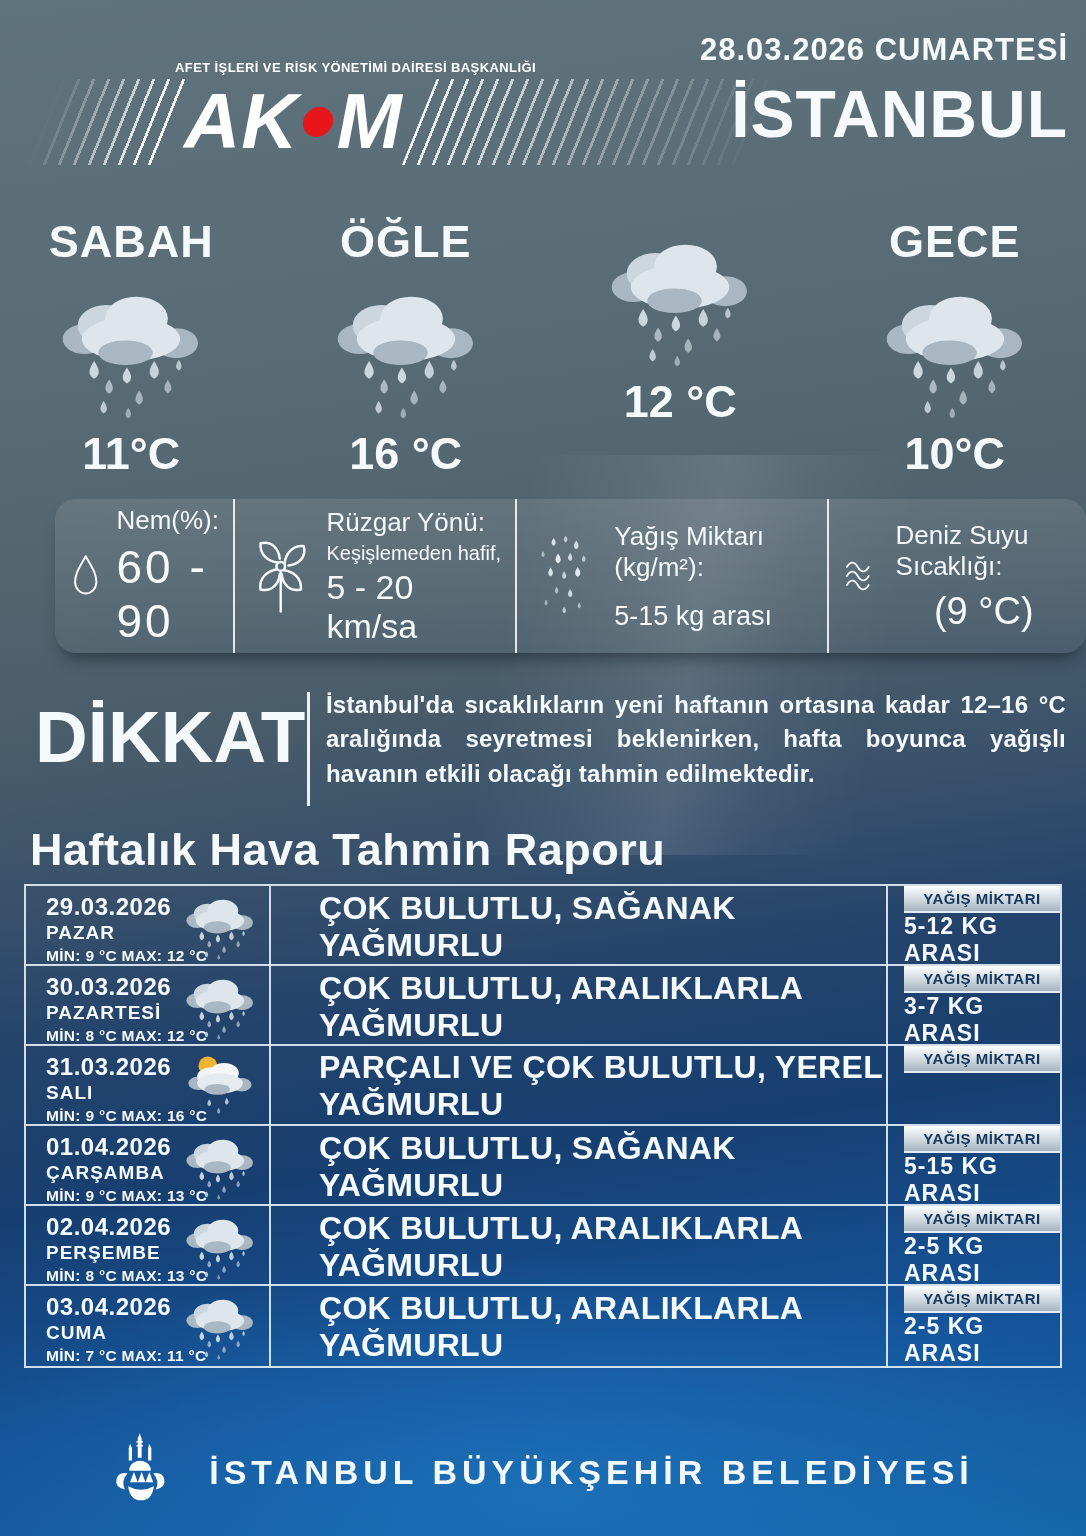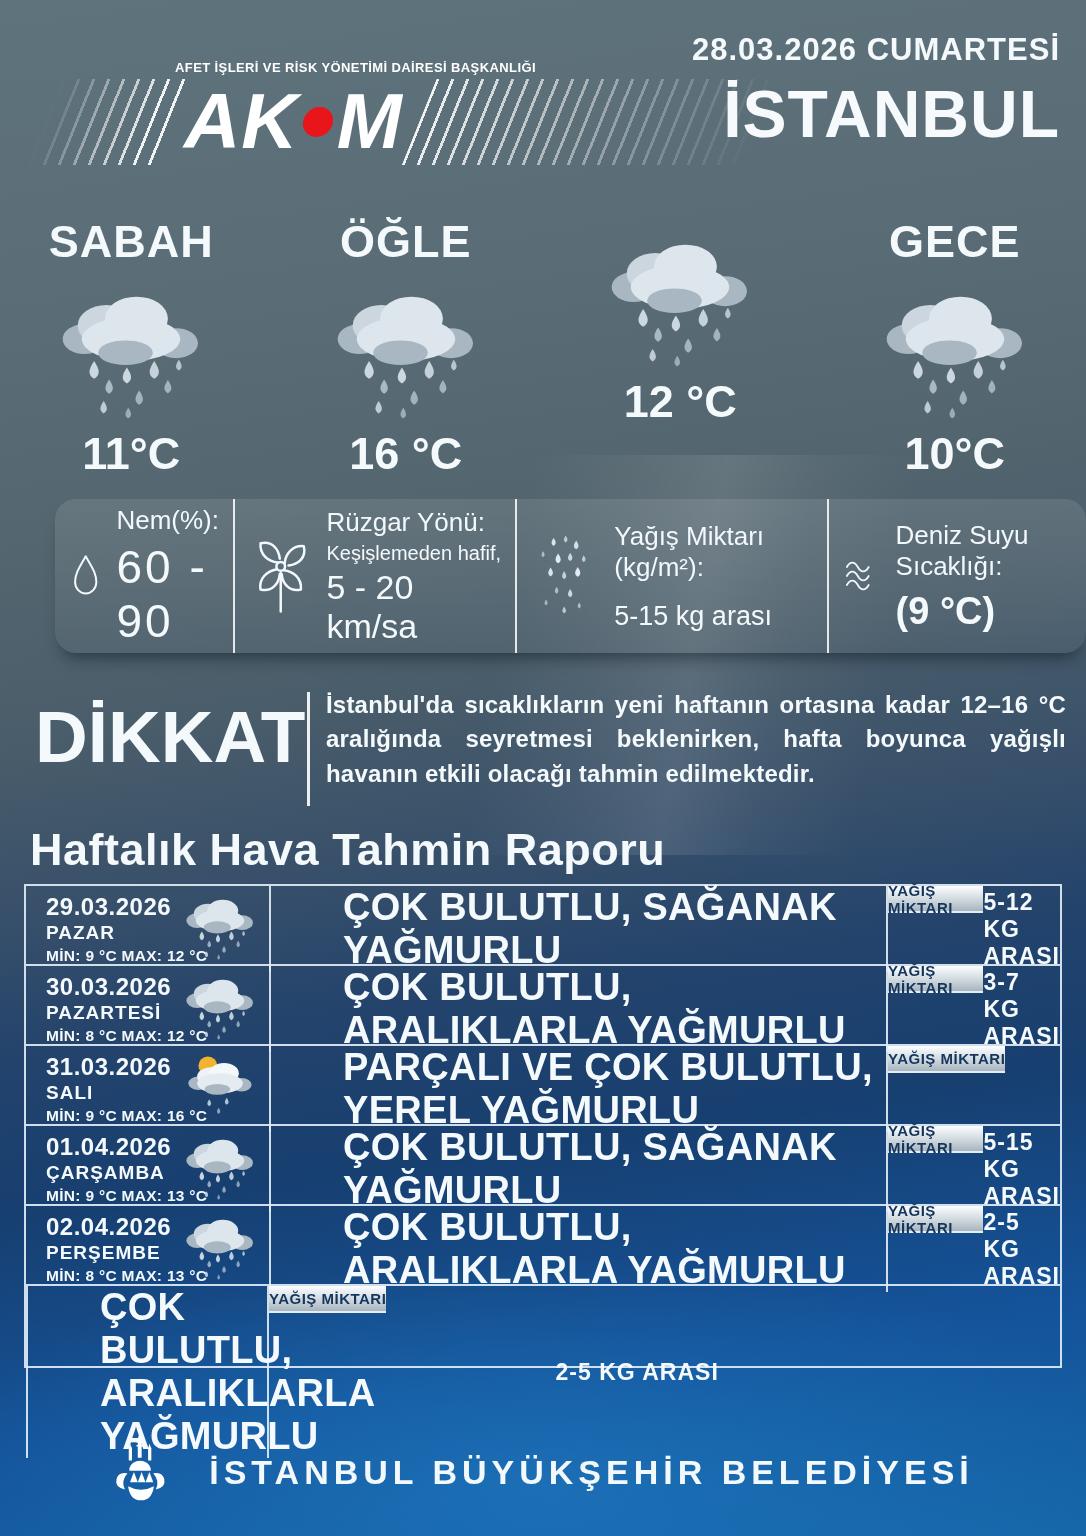--- a/index.html
+++ b/index.html
@@ -13,21 +13,21 @@
         #5f737c 0%, #5a6d76 20%, #54666f 32%, #4a5d6a 44%,
         #38506a 54%, #23436c 63%, #173f70 72%, #14539a 86%, #1565a8 100%);
   }
   .bg-streak {
     position:absolute; left:0; right:0; top:455px; height:400px; pointer-events:none;
     background:linear-gradient(100deg, rgba(255,255,255,0) 46%, rgba(255,255,255,0.05) 55%,
       rgba(255,255,255,0.11) 63%, rgba(255,255,255,0.04) 71%, rgba(255,255,255,0) 80%);
   }
 
   
-  .hdr-right { position:absolute; top:32px; right:26px; text-align:right; }
+  .hdr-right { position:absolute; top:32px; right:18px; text-align:right; }
   .hdr-date { font-size:31px; font-weight:800; letter-spacing:1px; }
   .hdr-city { font-size:66px; font-weight:800; letter-spacing:1px; margin-top:8px; color:#f6fafc; }
 
   .logo-block { position:absolute; top:60px; left:45px; }
   .agency { font-size:13px; font-weight:700; letter-spacing:0.4px; margin-left:130px; margin-bottom:1px; color:#fff; }
   .akom-row { display:flex; align-items:center; }
   .stripes { height:86px; background:repeating-linear-gradient(to right, rgba(255,255,255,0.92) 0 3px, rgba(255,255,255,0) 3px 15px); transform:skewX(-22deg); }
   .stripes-left { width:125px; margin-right:14px;
     -webkit-mask-image:linear-gradient(to left,#000 15%,transparent 100%); mask-image:linear-gradient(to left,#000 15%,transparent 100%); }
   .stripes-right { width:345px; margin-left:16px;
@@ -46,42 +46,42 @@
     background:linear-gradient(180deg, rgba(255,255,255,0.10), rgba(255,255,255,0.03));
     box-shadow:0 12px 16px -8px rgba(4,14,24,0.5);border-radius:21px; }
   .msec { display:flex; align-items:center; height:100%; padding:0 14px; }
   .msec + .msec { border-left:2px solid rgba(255,255,255,0.85); }
   .msec .mtxt { margin-left:14px; }
   .m-label { font-size:26px; font-weight:400; color:#f2f8fb; }
   .m-big { font-size:46px; font-weight:400; letter-spacing:3px; margin-top:4px; }
   .m-desc { font-size:20px; font-weight:400; line-height:1.3; margin-top:2px; }
   .m-wind-val { font-size:34px; font-weight:400; margin-top:2px; }
   .m-precip-val { font-size:27px; font-weight:400; margin-top:18px; }
-  .m-sea-val { font-size:38px; font-weight:700; margin-top:8px; }
+  .m-sea-val { font-size:38px; font-weight:400; margin-top:8px; text-align:center; }
   .sec1 { width:178px; } .sec2 { width:282px; } .sec3 { width:312px; } .sec4 { flex:1; }
 
   
   .warning { position:absolute; top:688px; left:35px; right:20px; display:flex; }
   .w-title { width:272px; font-size:73px; font-weight:800; letter-spacing:0; line-height:1; margin-top:12px; }
   .w-divider { width:3px; height:114px; background:rgba(255,255,255,0.9); margin:4px 16px 0 0; }
   .w-text { flex:1; font-size:24px; font-weight:700; text-align:justify; line-height:1.43; letter-spacing:0.2px; }
 
   
   .weekly-title { position:absolute; top:824px; left:30px; font-size:45px; font-weight:800; letter-spacing:0.5px; }
   .wtable { position:absolute; top:884px; left:24px; right:24px; border:2px solid rgba(224,236,245,0.92); }
   .trow { display:grid; grid-template-columns:243px 1fr 172px; height:80px; border-bottom:2px solid rgba(224,236,245,0.92); }
   .trow:last-child { border-bottom:none; }
   .tc-date { position:relative; padding:7px 0 0 20px; }
   .d-date { font-size:24px; font-weight:800; letter-spacing:0.5px; }
   .d-day { font-size:19px; font-weight:800; letter-spacing:1px; margin-top:1px; }
   .d-minmax { font-size:15.5px; font-weight:800; margin-top:3px; letter-spacing:0.3px; }
   .row-icon { position:absolute; right:6px; top:5px; width:86px; height:70px; }
   .tc-forecast { border-left:2px solid rgba(224,236,245,0.92); border-right:2px solid rgba(224,236,245,0.92);
-    display:flex; align-items:center; padding-left:72px; font-size:38px; font-weight:800; letter-spacing:0.3px; }
-  .tc-precip { display:flex; flex-direction:row; }
+    display:flex; align-items:center; padding-left:48px; font-size:32px; font-weight:800; letter-spacing:0.3px; }
+  .tc-precip { display:flex; flex-direction:column;margin-left:16px; }
   .p-head { height:27px; background:linear-gradient(180deg,#fdfeff 0%,#cfd8df 55%,#a8b4be 100%);
     color:#14365c; font-size:15px; font-weight:800; letter-spacing:0.5px;
     display:flex; align-items:center; justify-content:center; border-bottom:2px solid rgba(224,236,245,0.92); }
   .p-val { flex:1; display:flex; align-items:center; justify-content:center; font-size:23px; font-weight:800; letter-spacing:1px; }
 
   
   .footer { position:absolute; left:0; right:0; bottom:16px; display:flex; align-items:center; justify-content:center; gap:39px; }
   .ibb-logo { width:58px; height:96px; }
   .f-text { font-size:34px; font-weight:800; letter-spacing:5px; color:#f3f8fb; }
 
@@ -355,20 +355,28 @@
         </svg>
     </div>
     <div class="tcell tc-forecast">ÇOK BULUTLU, ARALIKLARLA YAĞMURLU</div>
     <div class="tcell tc-precip">
       <div class="p-head">YAĞIŞ MİKTARI</div>
       <div class="p-val">2-5 KG ARASI</div>
     </div>
   </div>
 
   <div class="trow">
+    <div class="tcell tc-date">
+      <div class="d-date">03.04.2026</div>
+      <div class="d-day">CUMA</div>
+      <div class="d-minmax">MİN: 7 °C MAX: 11 °C</div>
+      <svg class="row-icon">
+          <use href="#sym-rain-cloud"></use>
+        </svg>
+    </div>
     <div class="tcell tc-forecast">ÇOK BULUTLU, ARALIKLARLA YAĞMURLU</div>
     <div class="tcell tc-precip">
       <div class="p-head">YAĞIŞ MİKTARI</div>
       <div class="p-val">2-5 KG ARASI</div>
     </div>
   </div>
 
 </div>
 
 <div class="footer">

